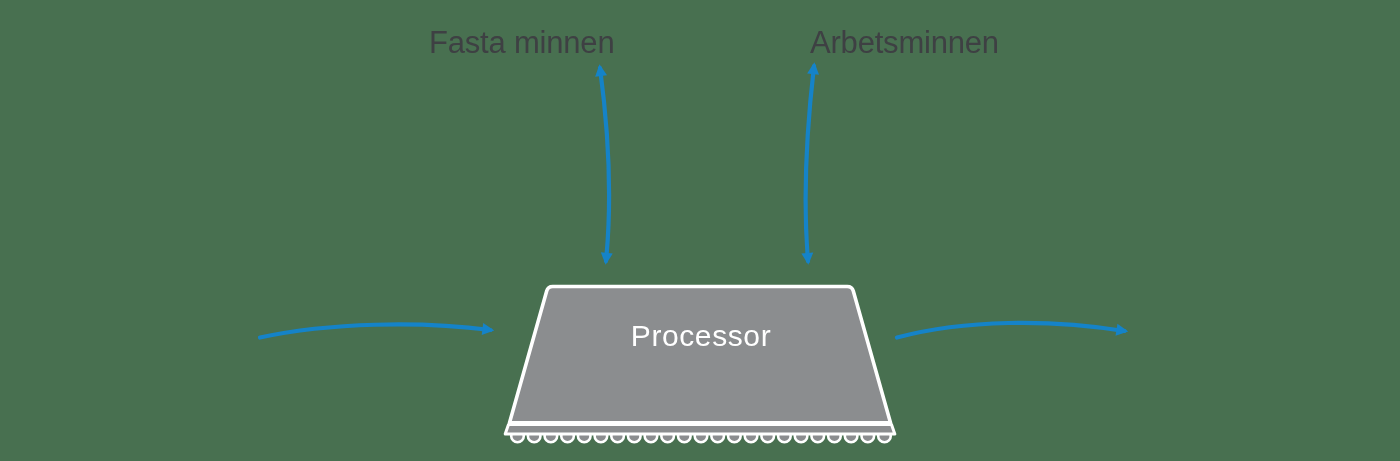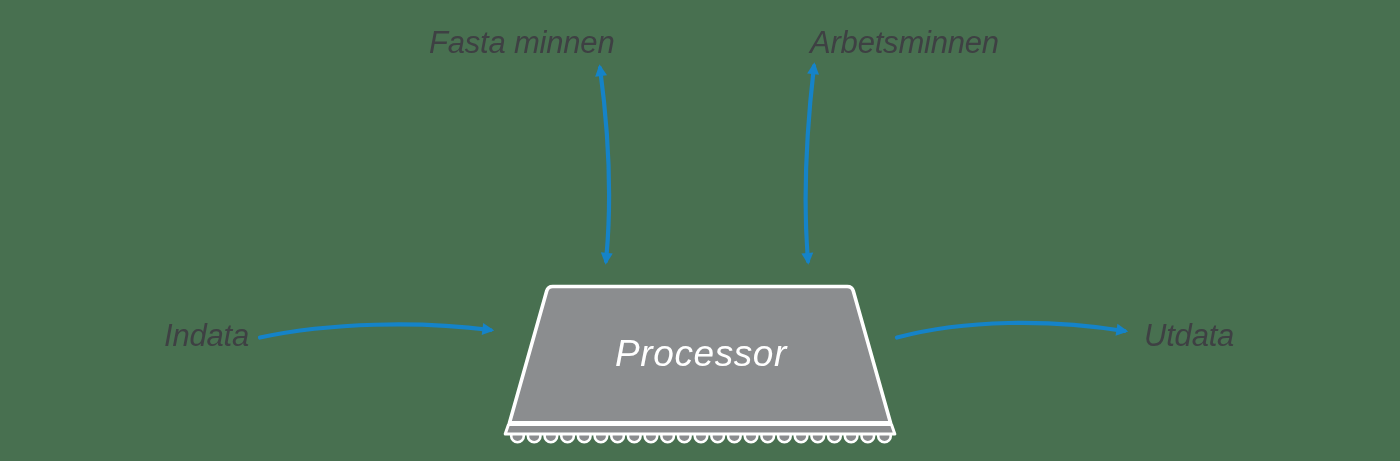--- a/index.html
+++ b/index.html
@@ -10,21 +10,20 @@
     width: 1400px;
     height: 461px;
     background: var(--background, #487050);
     font-family: "Liberation Sans", sans-serif;
     overflow: hidden;
   }
   .stage {
     position: relative;
     width: 1400px;
     height: 420px;
-    font-style: italic;
   }
   .stage svg {
     position: absolute;
     left: 0;
     top: 0;
   }
   .arrow {
     fill: none;
     stroke: var(--arrow-blue, #1583c8);
     stroke-width: 4.2;
@@ -55,23 +54,23 @@
     position: absolute;
     font-size: 31px;
     line-height: 31px;
     color: var(--label-text, #3e4043);
     letter-spacing: -0.2px;
     white-space: nowrap;
   }
   .chip-label {
     position: absolute;
     left: 701px;
-    top: 338px;
+    top: 320px;
     transform: translateX(-50%);
-    font-size: 37px;
+    font-size: 30px;
     line-height: 31px;
     font-weight: 300;
     color: var(--chip-label-text, #ffffff);
     letter-spacing: 0.6px;
     white-space: nowrap;
   }
   .label-fasta   { left: 429px;  top: 27px;  }
   .label-arbets  { left: 810px;  top: 27px; text-align: right;  }
   .label-indata  { left: 164px;  top: 320px; }
   .label-utdata  { left: 1144px; top: 320px; }
@@ -122,17 +121,15 @@
           <circle cx="867.78" cy="436" r="6.3" class="pin"></circle>
           <circle cx="884.46" cy="436" r="6.3" class="pin"></circle>
         </g>
       <path class="chip-base" d="M508.5,424.5 L891.5,424.5 L894.8,434 L505.2,434 Z"></path>
       <path class="chip-body" d="M509.5,422.8 L546.7,291 Q548,286.5 552.7,286.5 L847.3,286.5 Q852,286.5 853.3,291 L890.5,422.8 Z"></path>
     </g>
   </svg>
 
   <div class="label label-fasta">Fasta minnen</div>
   <div class="label label-arbets">Arbetsminnen</div>
-  <div class="label label-indata">Indata</div>
-  <div class="label label-utdata">Utdata</div>
   <div class="chip-label">Processor</div>
 
 </div>
 
 </body></html>

